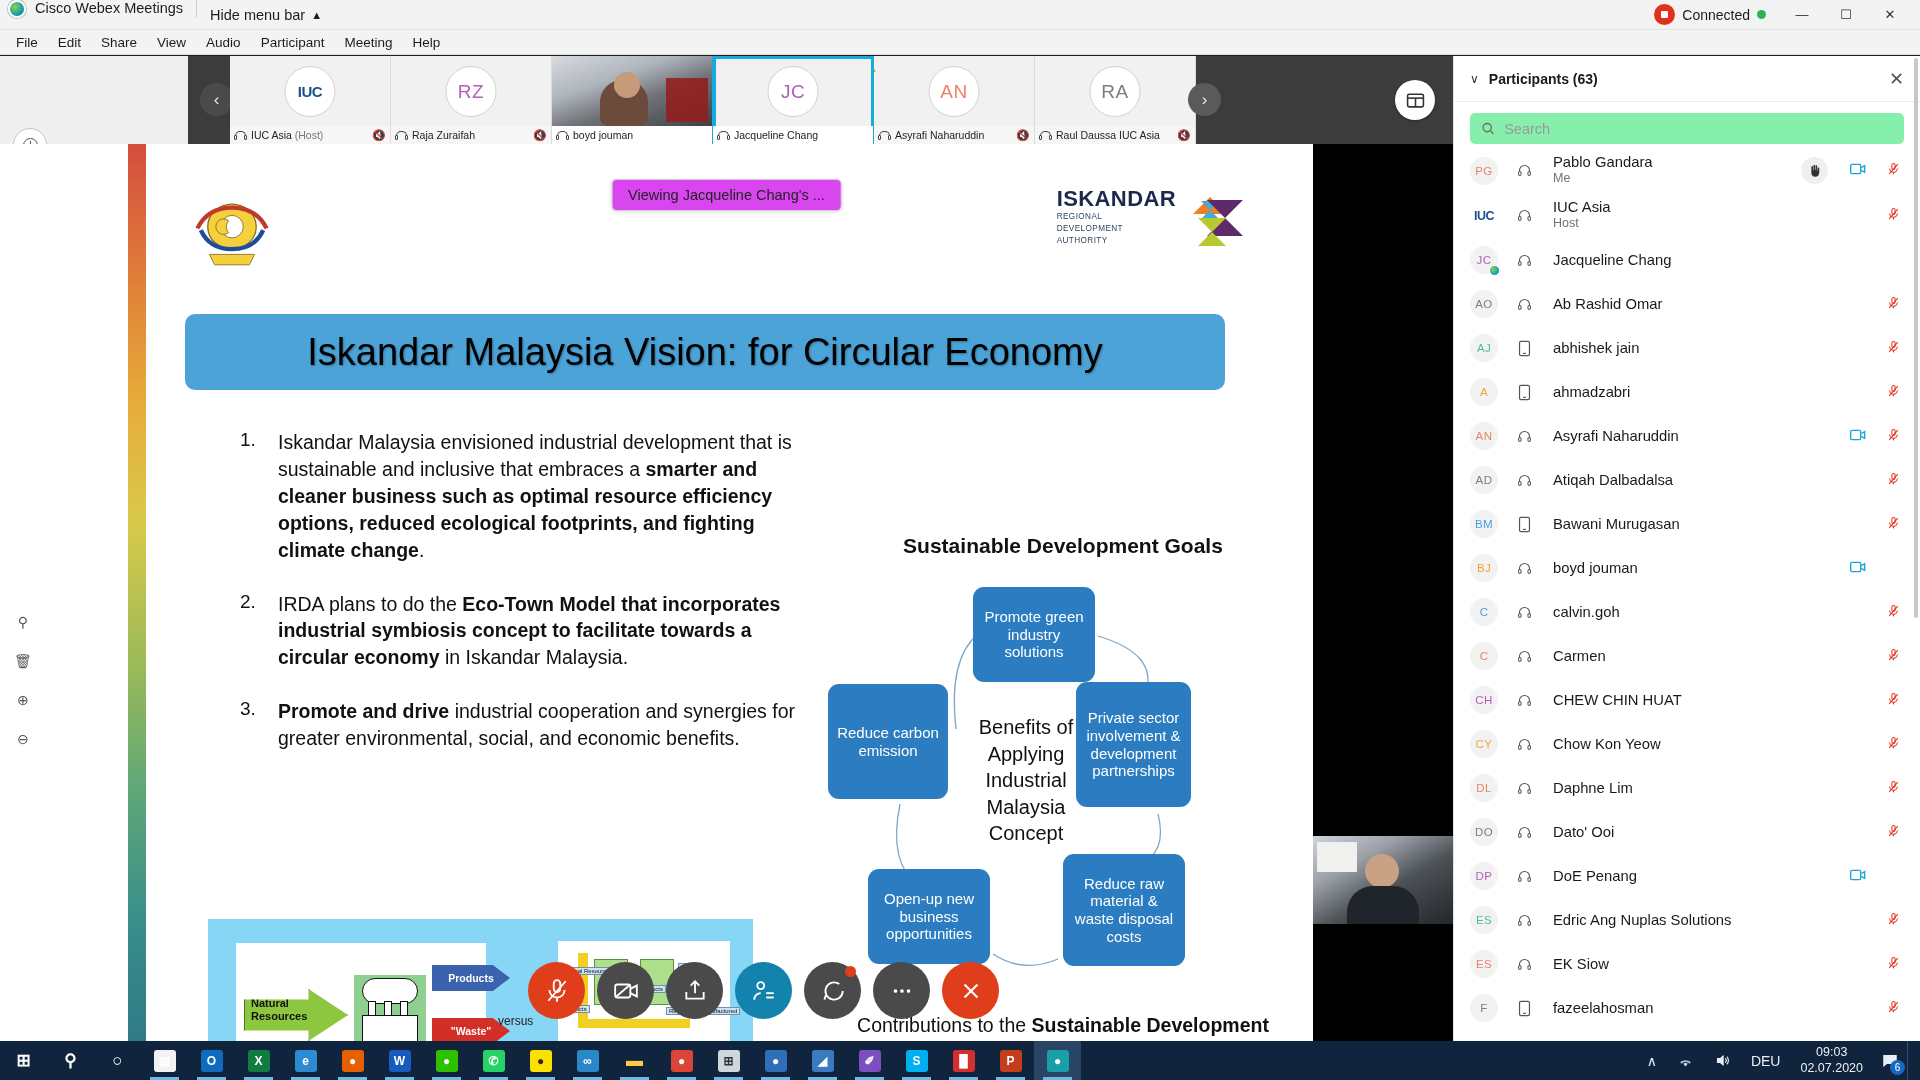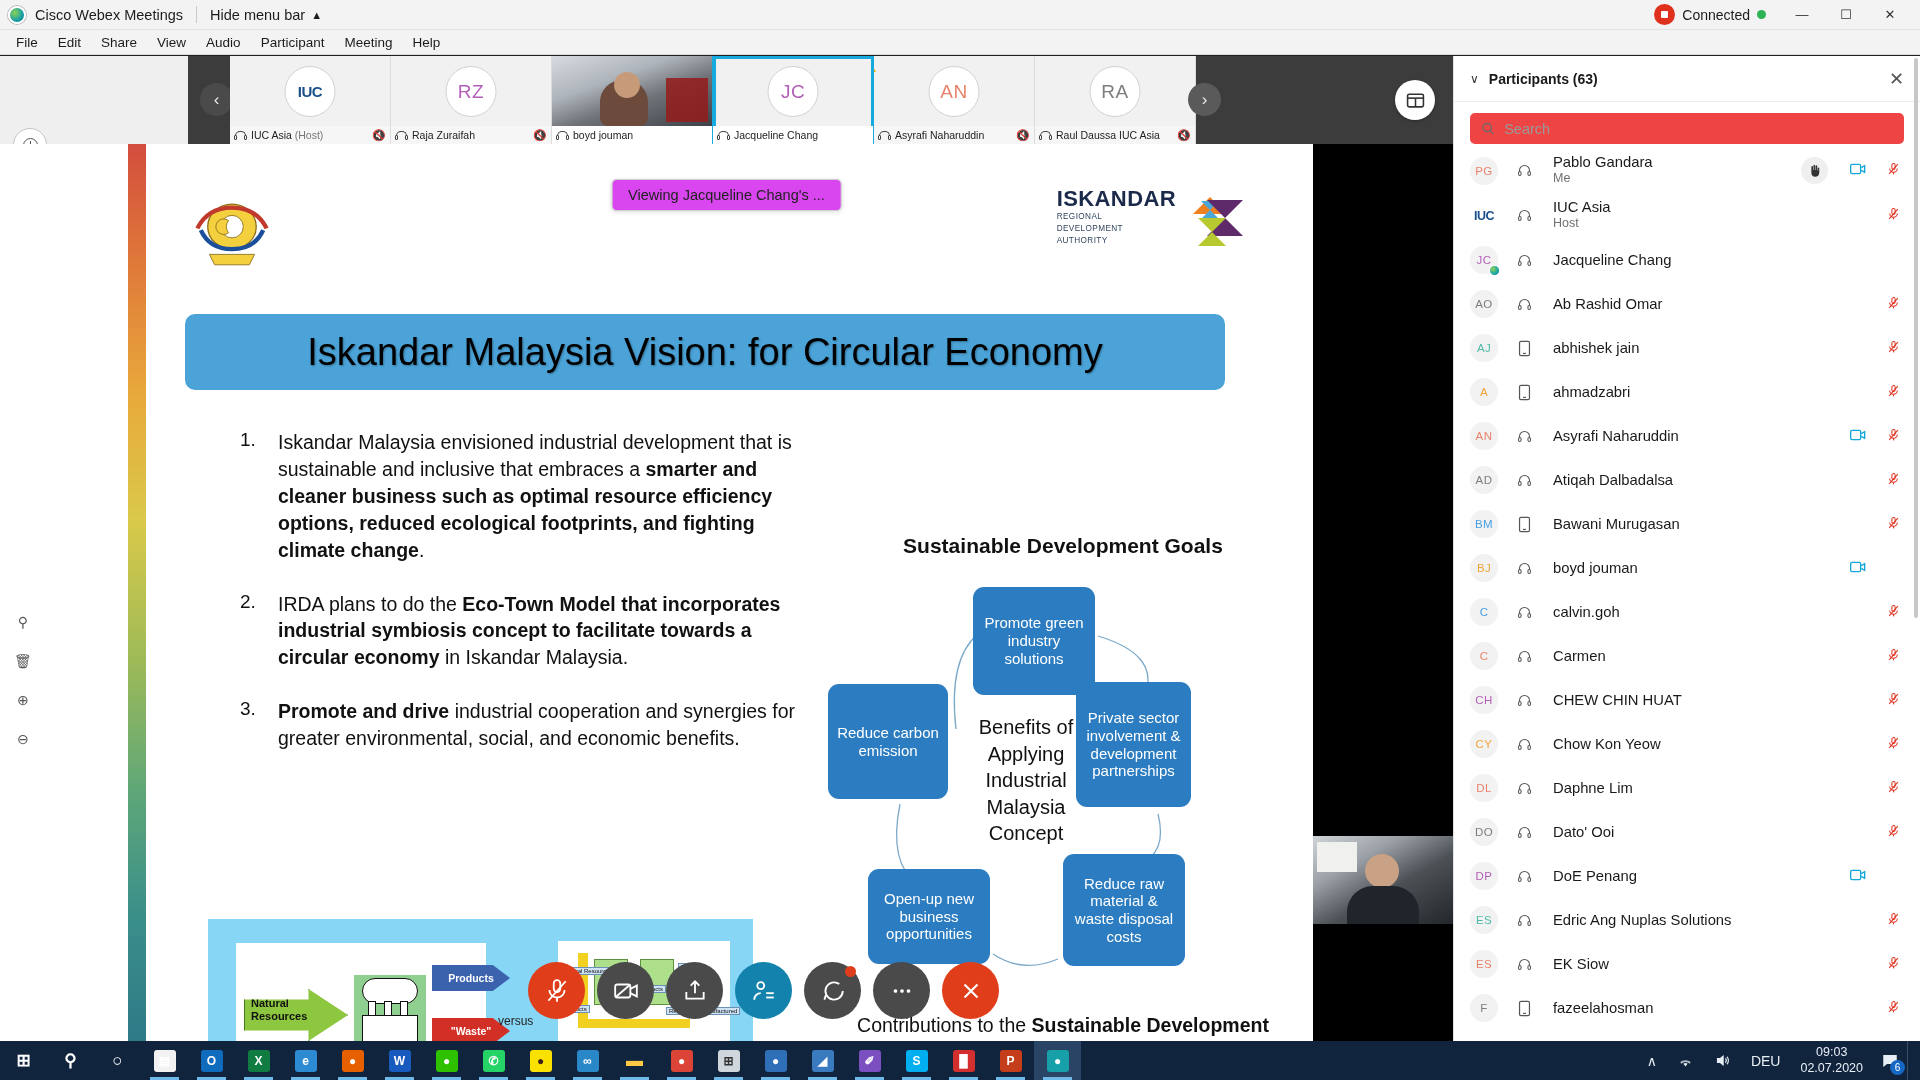--- a/index.html
+++ b/index.html
@@ -1,20 +1,20 @@
 <!DOCTYPE html>
 <html><head>
 <meta charset="utf-8">
 <style>
   * { box-sizing: border-box; margin:0; padding:0; }
   html,body { width:1920px; height:1080px; overflow:hidden; }
   body { font-family:"Liberation Sans", sans-serif; background:#1f1f1f; }
 
   
-  .titlebar{height:30px;background:#f3f3f3;display:flex;align-items:center;padding:0 8px;border-bottom:1px solid #e2e2e2;position:relative;}
+  .titlebar{height:30px;background:#f3f3f3;display:flex;padding:0 8px;border-bottom:1px solid #e2e2e2;position:relative;}
   .tb-logo{width:18px;height:18px;border-radius:50%;background:radial-gradient(circle at 35% 35%,#8fd14f 0%,#17a0a8 60%,#0a6e78 100%);margin-right:9px;border:2px solid #fff;box-shadow:0 0 0 1px #bcbcbc;}
   .tb-title{font-size:14.5px;color:#1c1c1c;}
   .tb-sep{width:1px;height:17px;background:#c9c9c9;margin:0 13px;}
   .tb-hide{font-size:14.5px;color:#1c1c1c;display:flex;align-items:center;gap:6px;cursor:default;}
   .tb-caretup{font-size:11px;}
   .tb-right{margin-left:auto;display:flex;align-items:center;gap:0;}
   .rec-dot{width:21px;height:21px;border-radius:50%;background:#e0301e;display:flex;align-items:center;justify-content:center;margin-right:7px;}
   .rec-dot span{display:block;width:7px;height:7px;background:#fff;border-radius:1px;}
   .conn{display:flex;align-items:center;gap:7px;font-size:14px;color:#1c1c1c;margin-right:14px;}
   .conn .gdot{width:9px;height:9px;border-radius:50%;background:#2eb257;}
@@ -87,21 +87,21 @@
   .bullets{position:absolute;left:112px;top:285px;width:560px;}
   .bullet{display:flex;gap:18px;margin-bottom:27px;}
   .bnum{font-size:19px;color:#111;min-width:20px;}
   .btxt{font-size:19.5px;line-height:1.38;color:#111;}
   .btxt b{font-weight:bold;}
 
   .sdgTitle{position:absolute;left:700px;top:390px;width:470px;text-align:center;font-size:21px;font-weight:bold;color:#111;}
 
   .cyc{position:absolute;left:700px;top:420px;width:470px;height:430px;}
   .node{position:absolute;background:#2b7cc0;border-radius:11px;color:#fff;display:flex;align-items:center;justify-content:center;text-align:center;font-size:15px;line-height:1.18;padding:6px;}
-  .n-top{left:145px;top:23px;width:122px;height:108px;}
+  .n-top{left:145px;top:23px;width:122px;height:95px;}
   .n-right{left:248px;top:118px;width:115px;height:125px;}
   .n-left{left:0px;top:120px;width:120px;height:115px;}
   .n-bl{left:40px;top:305px;width:122px;height:95px;}
   .n-br{left:235px;top:290px;width:122px;height:112px;}
   .cyccenter{position:absolute;left:128px;top:150px;width:140px;text-align:center;font-size:20px;line-height:1.33;color:#111;}
   .cyc svg{position:absolute;left:0;top:0;}
 
   .contrib{position:absolute;left:700px;top:868px;width:470px;text-align:center;font-size:19.5px;line-height:1.36;color:#111;}
   .contrib b{font-weight:bold;}
 
@@ -137,21 +137,21 @@
   .cbtn.blue{background:#1383ad;}
   .cbtn svg{width:26px;height:26px;}
   .cbtn .badge{position:absolute;right:5px;top:4px;width:11px;height:11px;border-radius:50%;background:#e03e1a;}
 
   
   .panel{position:absolute;right:0;top:56px;width:467px;height:985px;background:#fff;border-left:1px solid #e3e3e3;}
   .p-head{height:46px;display:flex;align-items:center;padding:0 16px;gap:10px;border-bottom:1px solid #ededed;}
   .p-chev{font-size:12px;color:#333;}
   .p-title{font-size:14px;font-weight:bold;color:#1a1a1a;flex:1;}
   .p-close{font-size:18px;color:#555;cursor:pointer;}
-  .p-search{margin:11px 16px 4px 16px;height:31px;background:#ef4444;border-radius:5px;display:flex;align-items:center;gap:9px;padding:0 11px;}
+  .p-search{margin:11px 16px 4px 16px;height:31px;background:#86efac;border-radius:5px;display:flex;align-items:center;gap:9px;padding:0 11px;}
   .p-search input{border:none;background:transparent;outline:none;font-size:14.5px;color:#333;width:100%;font-family:"Liberation Sans",sans-serif;}
   .p-search input::placeholder{color:#9a9a9a;}
   .p-list{position:absolute;top:92px;left:0;right:0;bottom:0;overflow:hidden;}
   .prow{height:44px;display:flex;align-items:center;padding:0 20px 0 16px;gap:8px;position:relative;}
   .prow.two{height:45px;}
   .pav{width:28px;height:28px;border-radius:50%;background:#f2f2f2;display:flex;align-items:center;justify-content:center;font-size:11.5px;letter-spacing:.4px;flex:0 0 28px;position:relative;}
   .pav .webexdot{position:absolute;right:-2px;bottom:-2px;width:11px;height:11px;border-radius:50%;background:radial-gradient(circle at 35% 35%,#8fd14f 0%,#16a6ad 60%,#0a5f6b 100%);border:1.5px solid #fff;}
   .pav.iuc{background:#fff;font-size:0;}
   .iucmark{font-size:12.5px;font-weight:bold;color:#1a4f8a;letter-spacing:-.5px;}
   .pdev{width:26px;display:flex;align-items:center;justify-content:center;margin-left:5px;flex:0 0 26px;}

